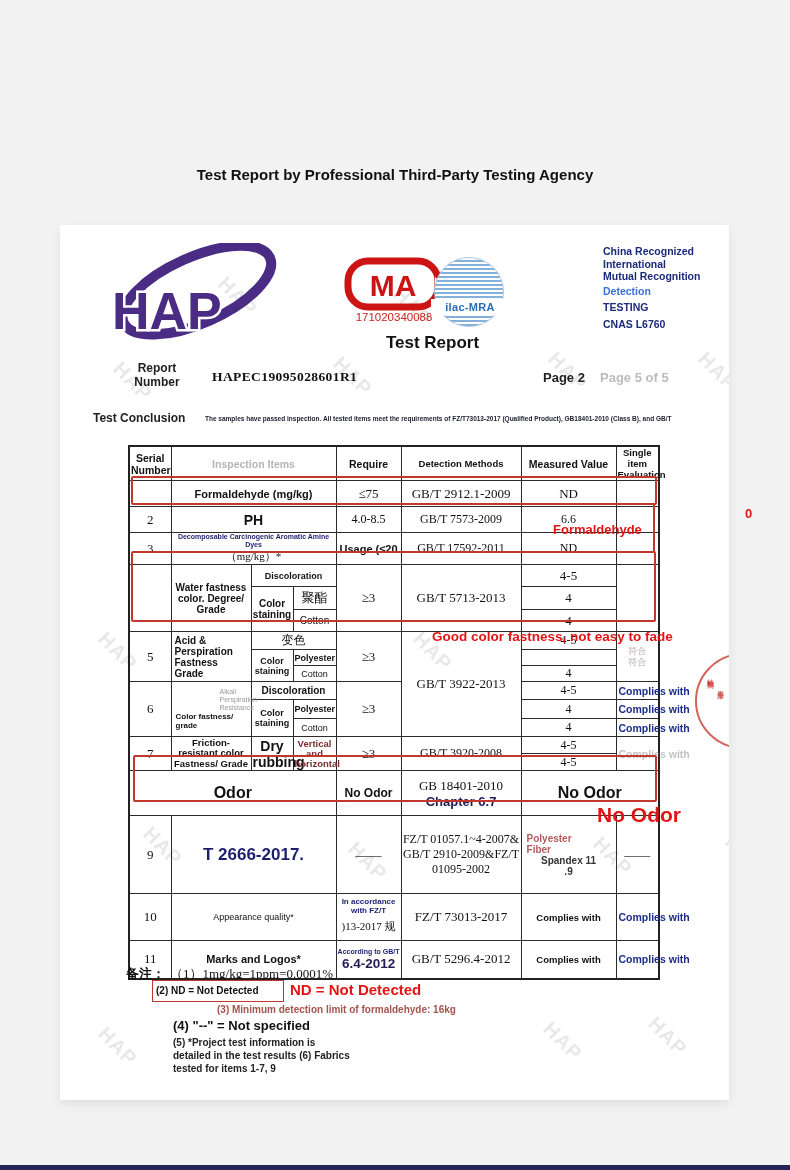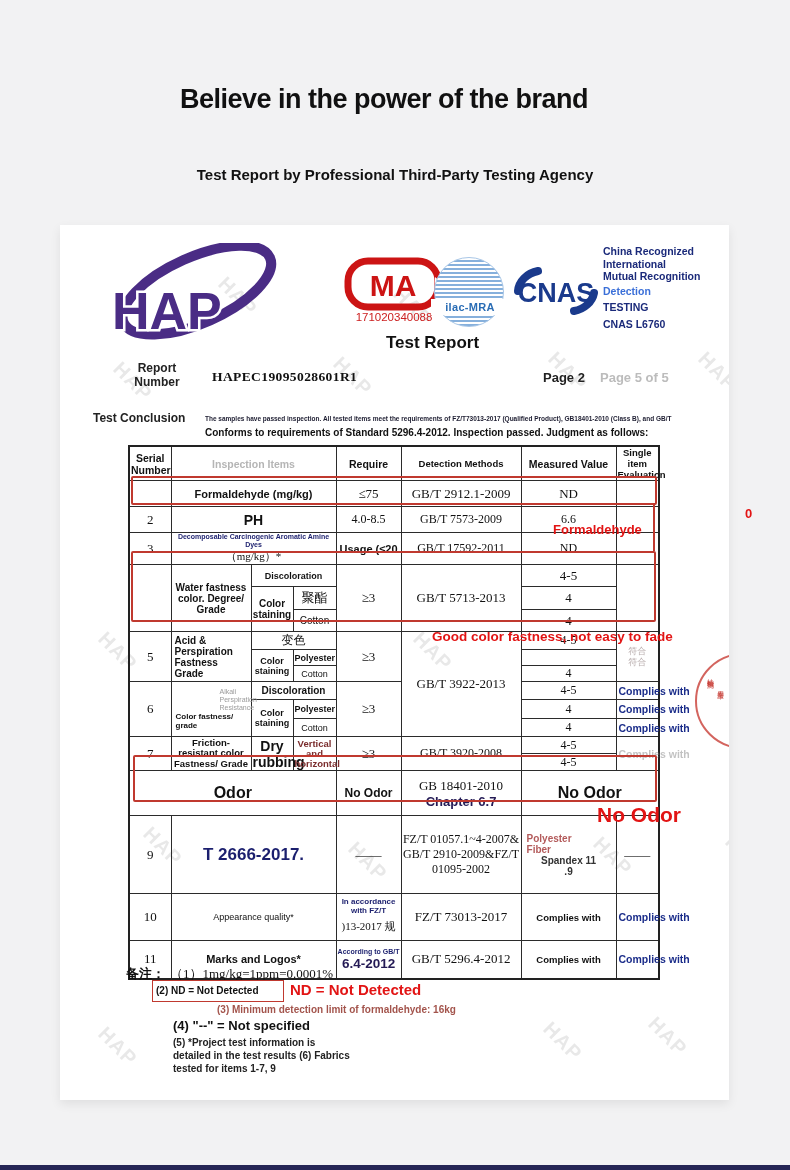--- a/index.html
+++ b/index.html
@@ -78,21 +78,20 @@
   .note4 { position:absolute; left:113px; top:793px; font-weight:bold; font-size:13px; color:#111; }
   .note5 { position:absolute; left:113px; top:811px; font-weight:bold; font-size:10px; line-height:13px; color:#222; width:230px; text-align:left; }
 
   .bottom-bar { position:absolute; left:0; bottom:0; width:790px; height:5px; background:#262655; }
 </style>
 </head>
 <body>
 
 <div class="stage">
 
-  <div class="banner-title">Believe in the power of the brand</div>
   <div class="banner-sub">Test Report by Professional Third-Party Testing Agency</div>
 
   <div class="page">
 
     <div id="wm-layer">
         <div class="wm" style="left: 155px; top: 60px;">HAP</div>
         <div class="wm" style="left: 330px; top: 70px;">HAP</div>
         <div class="wm" style="left: 50px; top: 145px;">HAP</div>
         <div class="wm" style="left: 270px; top: 140px;">HAP</div>
         <div class="wm" style="left: 485px; top: 135px;">HAP</div>
@@ -126,47 +125,39 @@
       </svg>
     </div>
     <div class="cma-num">171020340088</div>
 
     <div class="ilac">
       <div class="ilac-band">
         <span>ilac-MRA</span>
       </div>
     </div>
 
-    <div class="cnas">
-      <svg width="96" height="52" viewBox="0 0 96 52">
-        <path d="M30,6 A26,22 0 0 0 10,26" fill="none" stroke="#1a3a8c" stroke-width="8" stroke-linecap="round"></path>
-        <path d="M66,46 A26,22 0 0 0 86,28" fill="none" stroke="#1a3a8c" stroke-width="8" stroke-linecap="round"></path>
-        <text x="48" y="37" text-anchor="middle" font-size="27" font-weight="bold" fill="#1a3a8c" style="font-family:'Liberation Sans',sans-serif;">CNAS</text>
-      </svg>
-    </div>
 
     <div class="acc-block">
       <div>China Recognized</div>
       <div>International</div>
       <div>Mutual Recognition</div>
       <div class="acc-detection">Detection</div>
       <div class="acc-gap">TESTING</div>
       <div class="acc-gap">CNAS L6760</div>
     </div>
 
     <div class="tr-title">Test Report</div>
 
     <div class="rep-label">Report Number</div>
     <div class="rep-value">HAPEC19095028601R1</div>
     <div class="page-cur">Page 2</div>
     <div class="page-tot">Page 5 of 5</div>
 
     <div class="conc-label">Test Conclusion</div>
     <div class="conc-l1">The samples have passed inspection. All tested items meet the requirements of FZ/T73013-2017 (Qualified Product), GB18401-2010 (Class B), and GB/T</div>
-    <div class="conc-l2">Conforms to requirements of Standard 5296.4-2012. Inspection passed. Judgment as follows:</div>
 
     <table class="rep">
       <colgroup>
         <col style="width:42px">
           <col style="width:80px">
           <col style="width:42px">
           <col style="width:43px">
         <col style="width:65px">
           <col style="width:120px">
           <col style="width:95px">

